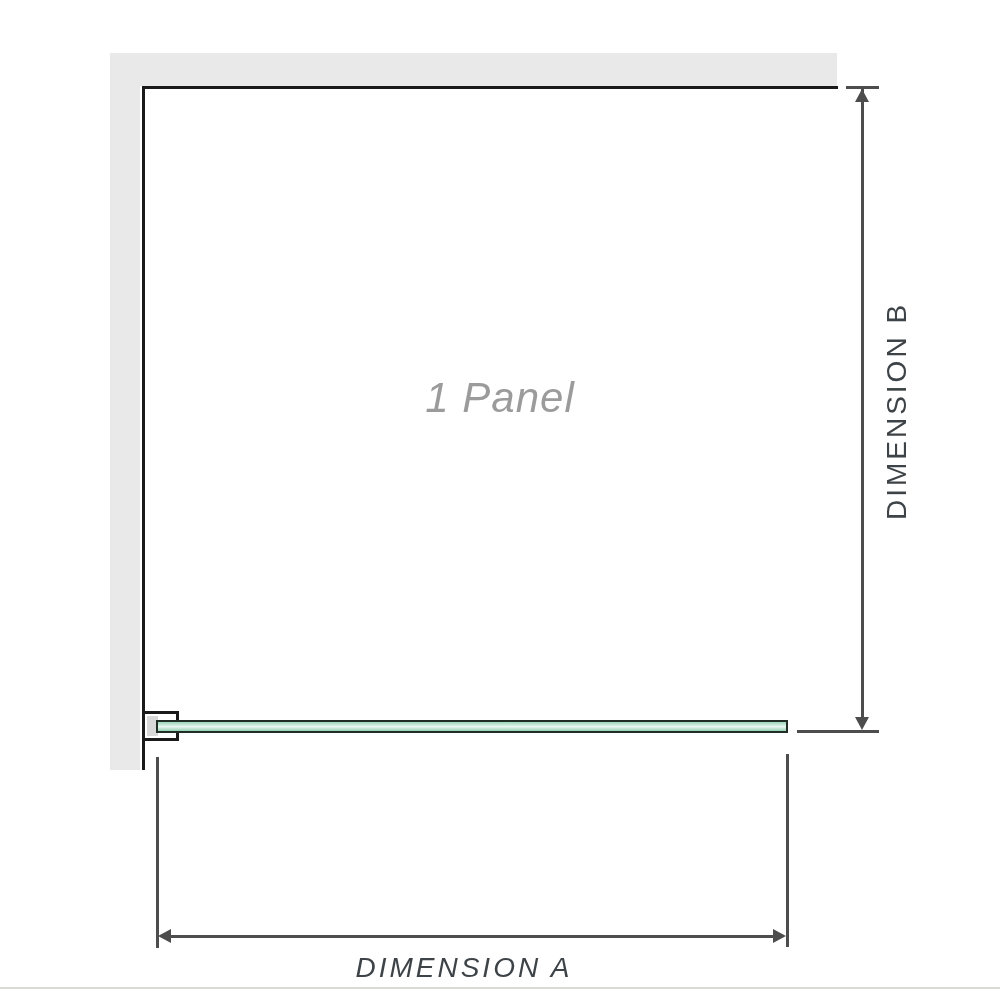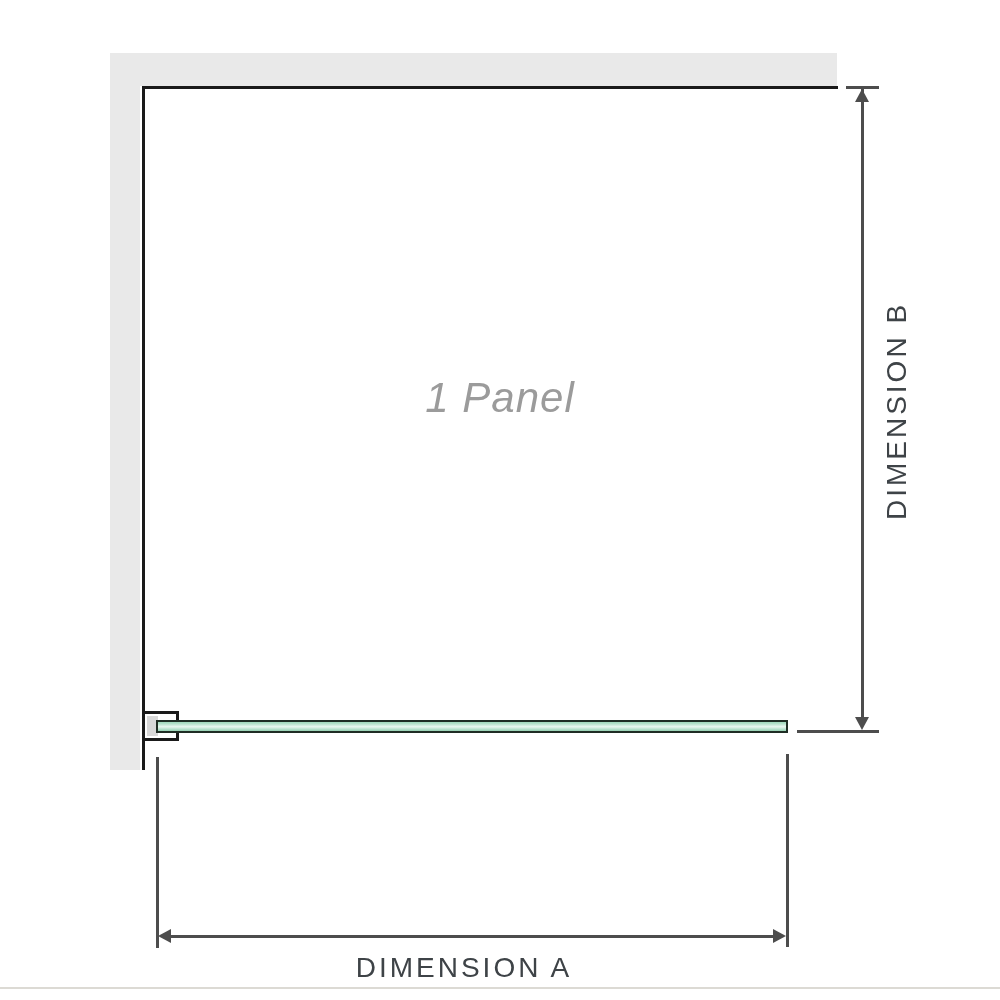--- a/index.html
+++ b/index.html
@@ -38,21 +38,21 @@
   .dima-ext-left{left:156px;top:757px;width:3px;height:191px;}
   .dima-ext-right{left:786px;top:754px;width:3px;height:193px;}
   .dima-line{left:170px;top:935px;width:604px;height:3px;}
   .arrow-left{left:158px;top:929px;border-top:7px solid transparent;border-bottom:7px solid transparent;border-right:13px solid var(--dim-line);}
   .arrow-right{left:773px;top:929px;border-top:7px solid transparent;border-bottom:7px solid transparent;border-left:13px solid var(--dim-line);}
   
   .dim-label{
     color:var(--label-text);font-size:28px;font-weight:300;letter-spacing:3px;
     text-align:center;white-space:nowrap;
   }
-  .dima-label{left:264px;top:951px;width:400px;height:34px;line-height:34px;}
+  .dima-label{left:264px;top:951px;width:400px;height:34px;line-height:34px;font-style:italic;}
   .dimb-label{left:697px;top:396px;width:400px;height:30px;line-height:30px;transform:rotate(-90deg);}
   
   .baseline{left:0;top:987px;width:1000px;height:2px;background:var(--baseline);}
 </style>
 </head>
 <body>
 
 <div class="canvas">
 
   <div class="abs wall-top"></div>

